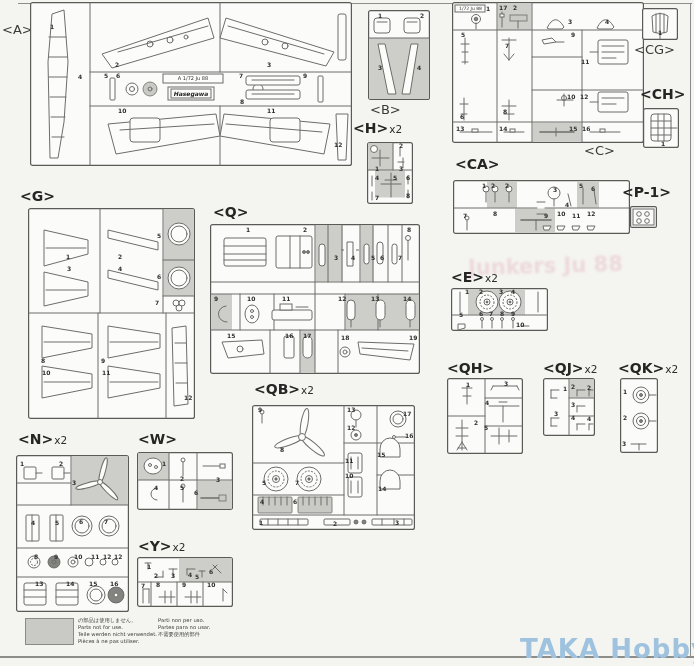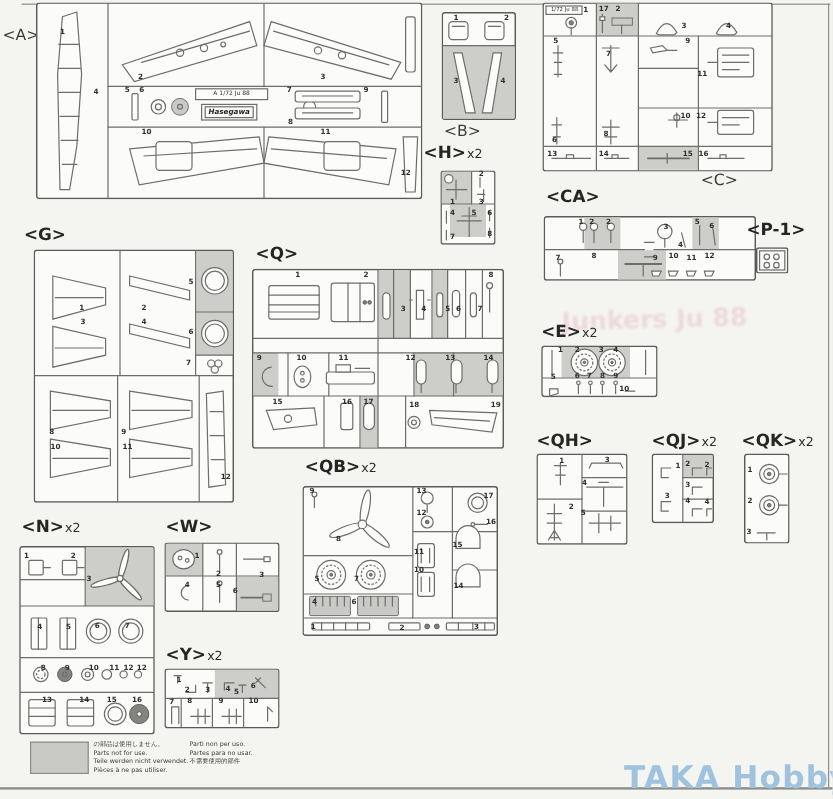--- a/index.html
+++ b/index.html
@@ -191,21 +191,49 @@
           <span class="pn" style="left: 51px; top: 107px;">8</span>
           <span class="pn" style="left: 4px; top: 124px;">13</span>
           <span class="pn" style="left: 47px; top: 124px;">14</span>
           <span class="pn" style="left: 117px; top: 124px;">15</span>
           <span class="pn" style="left: 130px; top: 124px;">16</span>
         </div>
     </div>
     <div class="slabel thin" style="left:132px;top:141px"><span>&lt;C&gt;</span><span class="mult"></span></div>
   </div>
 
-
+  <div class="sprue" style="left:634px;top:6px;width:58px;height:54px">
+    <div class="sbox" style="left:8px;top:2px;width:36px;height:32px">
+      <svg width="36" height="32" viewBox="0 0 36 32">
+        <rect class="bx" x="0.6" y="0.6" width="34.8" height="30.8" rx="2"></rect>
+        <path class="fw" d="M10,8 Q18,3 26,8 L25,24 Q18,27 11,24 Z"></path>
+        <path class="ln" d="M14,6 v19 M18,5 v21 M22,6 v19"></path>
+        <line class="ln" x1="18" y1="26" x2="18" y2="31"></line>
+      </svg>
+      <div class="parts">
+          <span class="pn" style="left: 16px; top: 22px;">1</span>
+        </div>
+    </div>
+    <div class="slabel thin" style="left:0;top:36px"><span>&lt;CG&gt;</span><span class="mult"></span></div>
+  </div>
+
+  <div class="sprue" style="left:638px;top:86px;width:50px;height:64px">
+    <div class="slabel" style="left:2px;top:0"><span>&lt;CH&gt;</span><span class="mult"></span></div>
+    <div class="sbox" style="left:5px;top:22px;width:36px;height:40px">
+      <svg width="36" height="40" viewBox="0 0 36 40">
+        <rect class="bx" x="0.6" y="0.6" width="34.8" height="38.8" rx="2"></rect>
+        <rect class="fw" x="8" y="6" width="20" height="27" rx="3"></rect>
+        <path class="ln" d="M15,6 v27 M21,6 v27 M8,13 h20 M8,20 h20 M8,27 h20"></path>
+        <line class="ln" x1="28" y1="20" x2="34" y2="20"></line>
+      </svg>
+      <div class="parts">
+          <span class="pn" style="left: 18px; top: 33px;">1</span>
+        </div>
+    </div>
+  </div>
 
   <div class="sprue" style="left:353px;top:120px;width:64px;height:86px">
     <div class="slabel" style="left:0;top:0"><span>&lt;H&gt;</span><span class="mult">x2</span></div>
     <div class="sbox" style="left:14px;top:22px;width:46px;height:62px">
       <svg width="46" height="62" viewBox="0 0 46 62">
         <rect class="bx" x="0.6" y="0.6" width="44.8" height="60.8" rx="2"></rect>
         <rect class="gz" x="1.2" y="1.2" width="25" height="27"></rect>
         <rect class="gz" x="8" y="28.5" width="30" height="27"></rect>
         <line class="ln" x1="1" y1="28" x2="45" y2="28"></line>
         <line class="ln" x1="26" y1="1" x2="26" y2="28"></line>

